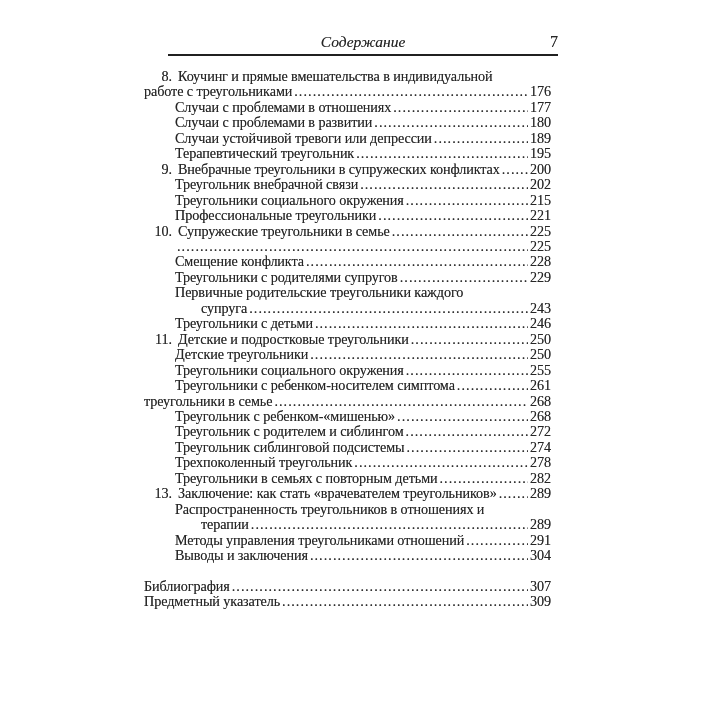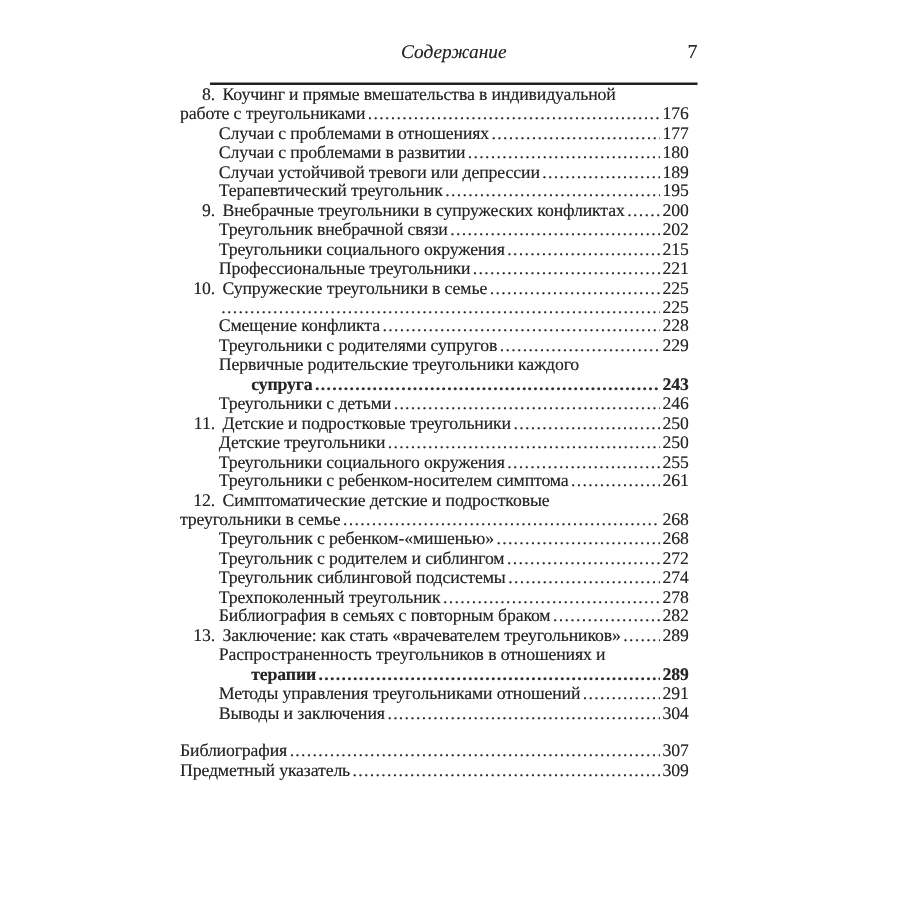--- a/index.html
+++ b/index.html
@@ -14,21 +14,21 @@
   }
 
   
   .header {
     position:absolute;
     left:168px; top:33px; width:390px;
     display:grid;
     grid-template-columns:1fr auto 1fr;
     align-items:baseline;
     border-bottom:2px solid #202020;
-    padding-bottom:15px;
+    padding-bottom:3px;
   }
   .header-title { grid-column:2; font-style:italic; font-size:15.5px; }
   .header-page  { grid-column:3; justify-self:end; font-size:16px; }
 
   
   .toc {
     position:absolute;
     left:144px; top:69px; width:407px;
     font-size:14.2px;
     line-height:15.46px;
@@ -40,21 +40,21 @@
     white-space:nowrap;
     overflow:hidden;
   }
   .num {
     flex:0 0 34px;
     box-sizing:border-box;
     text-align:right;
     padding-right:6px;
   }
   .lv-sub   { padding-left:31px;text-align:center; }
-  .lv-cont1 { padding-left:57px;font-weight:bold; }
+  .lv-cont1 { padding-left:57px; }
   .gap-before { margin-top:15.5px; }
   .title { flex:0 0 auto; }
   .dots {
     flex:1 1 0;
     min-width:6px;
     overflow:hidden;
     margin:0 1px 0 2px;
     color:#2e2e2e;
   }
   .dots::after {
@@ -188,25 +188,20 @@
     <span class="title">Треугольники социального окружения</span>
     <span class="dots"></span>
     <span class="page-num">255</span>
   </div>
     <div class="row lv-sub">
 
     <span class="title">Треугольники с ребенком-носителем симптома</span>
     <span class="dots"></span>
     <span class="page-num">261</span>
   </div>
-    <div class="row lv-chapter">
-    <span class="num">12.</span>
-    <span class="title">Симптоматические детские и подростковые</span>
-
-  </div>
     <div class="row lv-cont0">
 
     <span class="title">треугольники в семье</span>
     <span class="dots"></span>
     <span class="page-num">268</span>
   </div>
     <div class="row lv-sub">
 
     <span class="title">Треугольник с ребенком-«мишенью»</span>
     <span class="dots"></span>
@@ -225,21 +220,21 @@
     <span class="page-num">274</span>
   </div>
     <div class="row lv-sub">
 
     <span class="title">Трехпоколенный треугольник</span>
     <span class="dots"></span>
     <span class="page-num">278</span>
   </div>
     <div class="row lv-sub">
 
-    <span class="title">Библиография в семьях с повторным браком</span>
+    <span class="title">Треугольники в семьях с повторным детьми</span>
     <span class="dots"></span>
     <span class="page-num">282</span>
   </div>
     <div class="row lv-chapter">
     <span class="num">13.</span>
     <span class="title">Заключение: как стать «врачевателем треугольников»</span>
     <span class="dots"></span>
     <span class="page-num">289</span>
   </div>
     <div class="row lv-sub">

